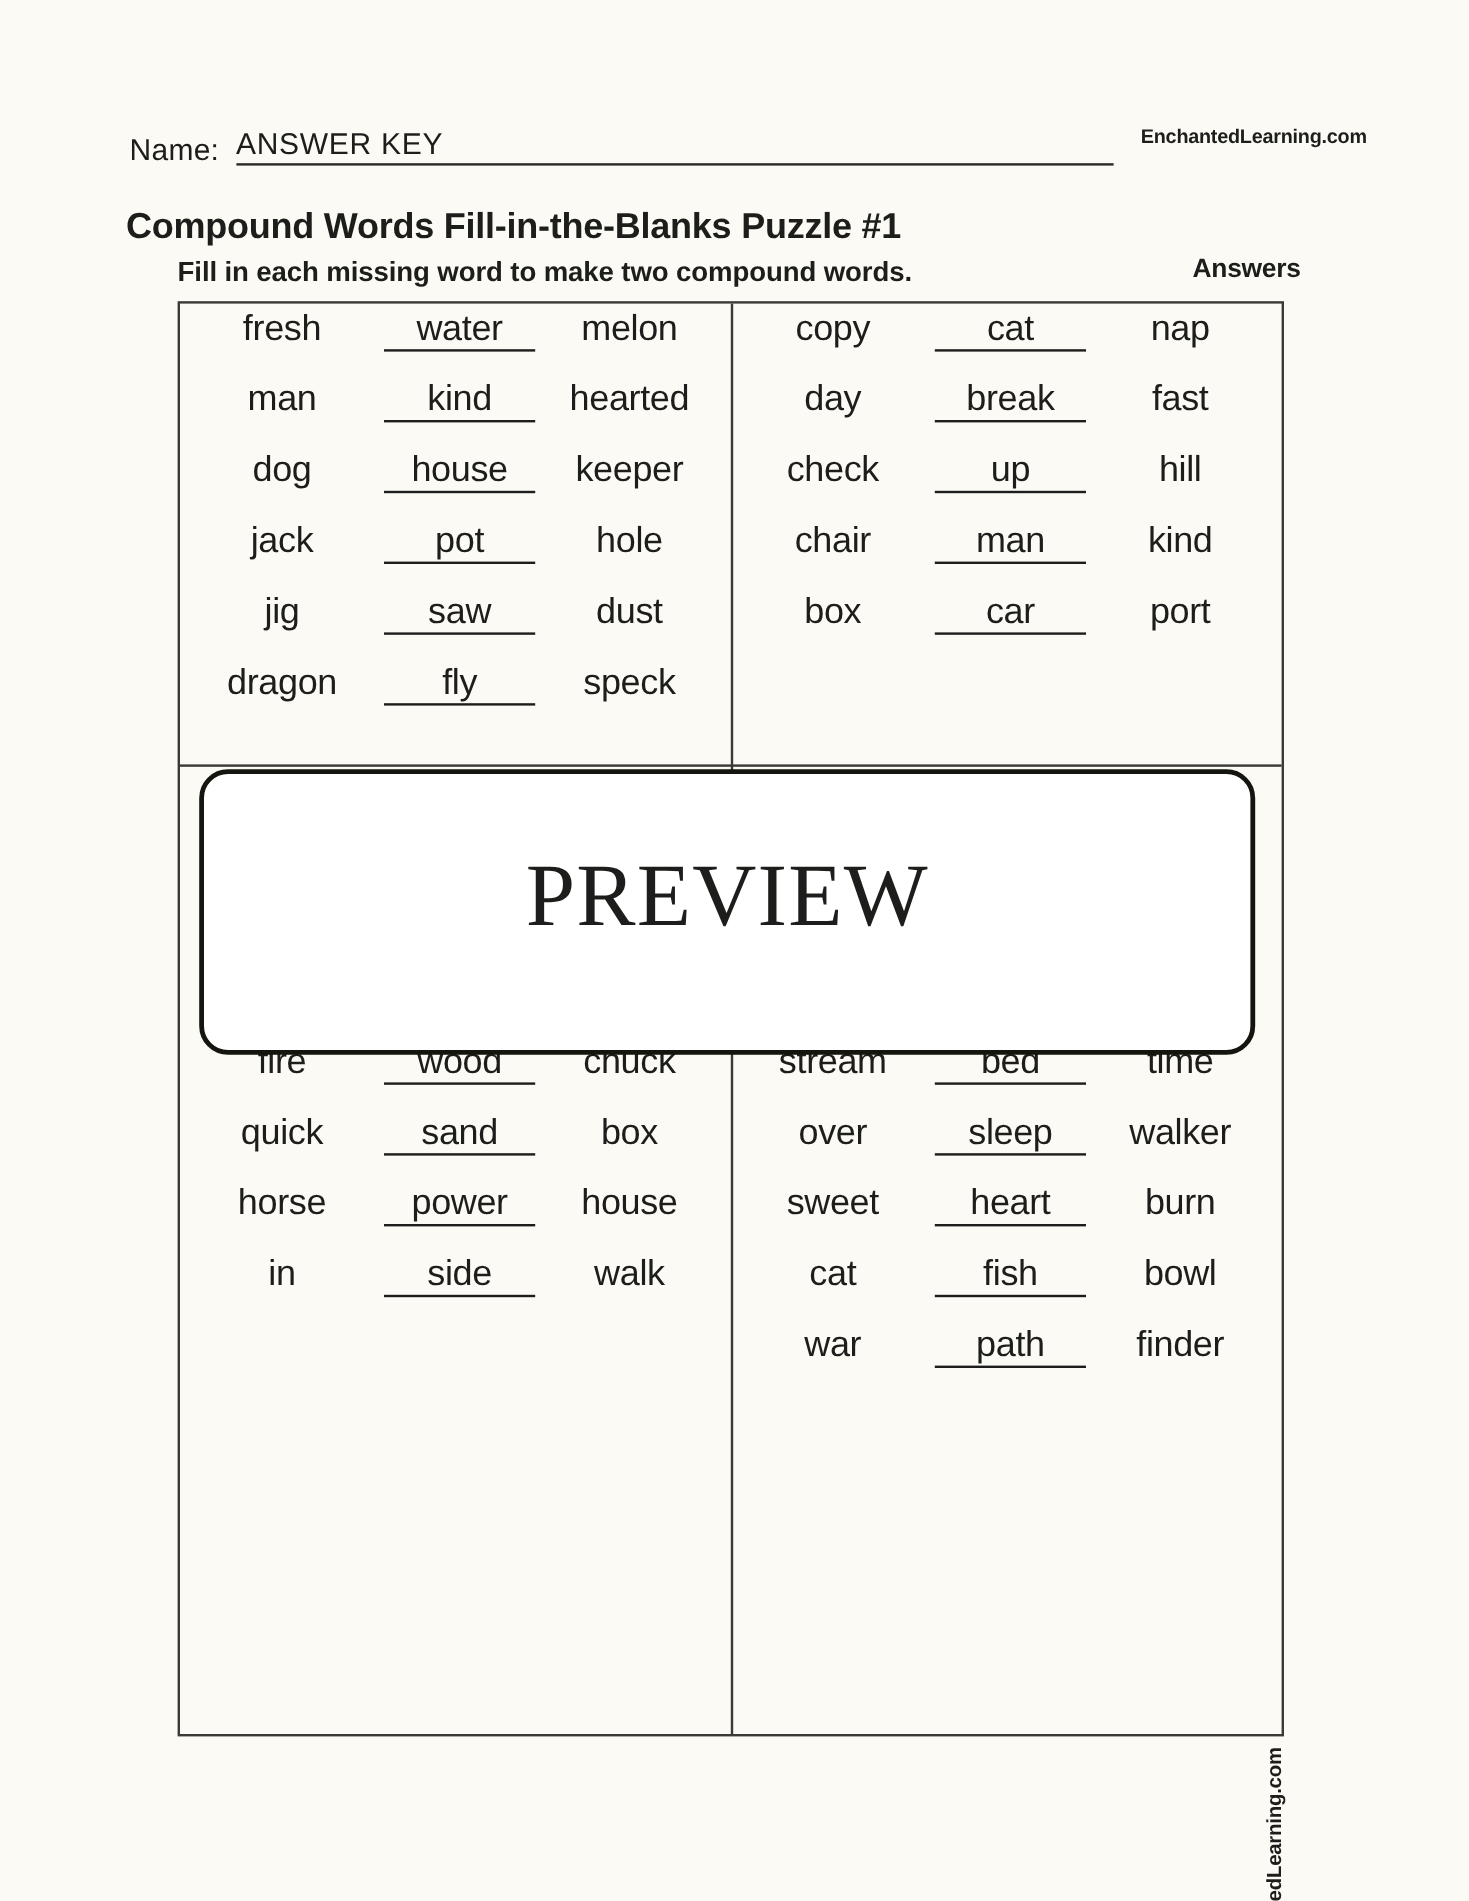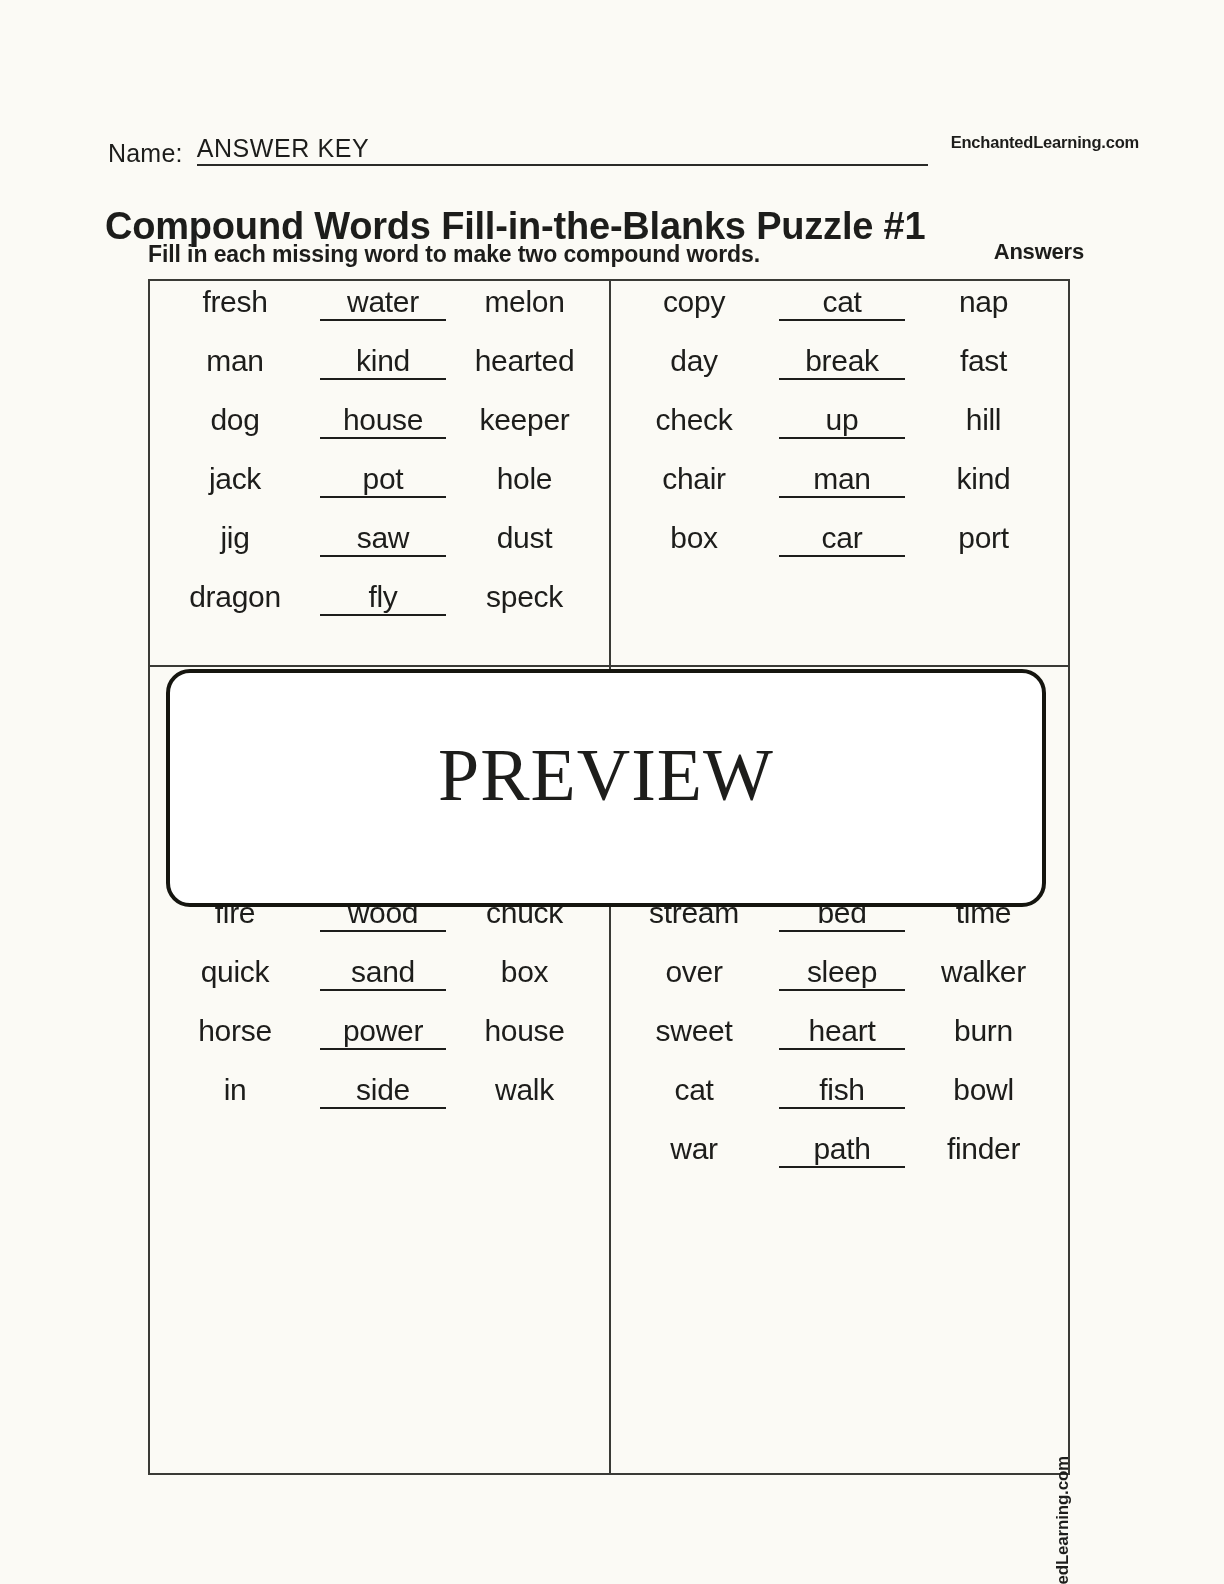--- a/index.html
+++ b/index.html
@@ -13,21 +13,20 @@
     background: #fbfaf5;
     font-family: "Liberation Sans", sans-serif;
     color: #1d1d1b;
     position: relative;
     overflow: hidden;
   }
 
   .page {
     position: absolute;
     inset: 0;
-    margin-top: 28px;
   }
 
   
   .name-row {
     position: absolute;
     left: 108px;
     top: 104px;
     width: 820px;
     height: 34px;
     display: flex;
@@ -60,21 +59,21 @@
     font-size: 16.5px;
     font-weight: 700;
     letter-spacing: -0.2px;
     white-space: nowrap;
   }
 
   .worksheet-title {
     position: absolute;
     left: 105px;
     top: 152px;
-    font-size: 38px;
+    font-size: 30px;
     font-weight: 700;
     letter-spacing: -0.2px;
     white-space: nowrap;
     text-align: right;
   }
 
   .instructions {
     position: absolute;
     left: 148px;
     top: 213px;

